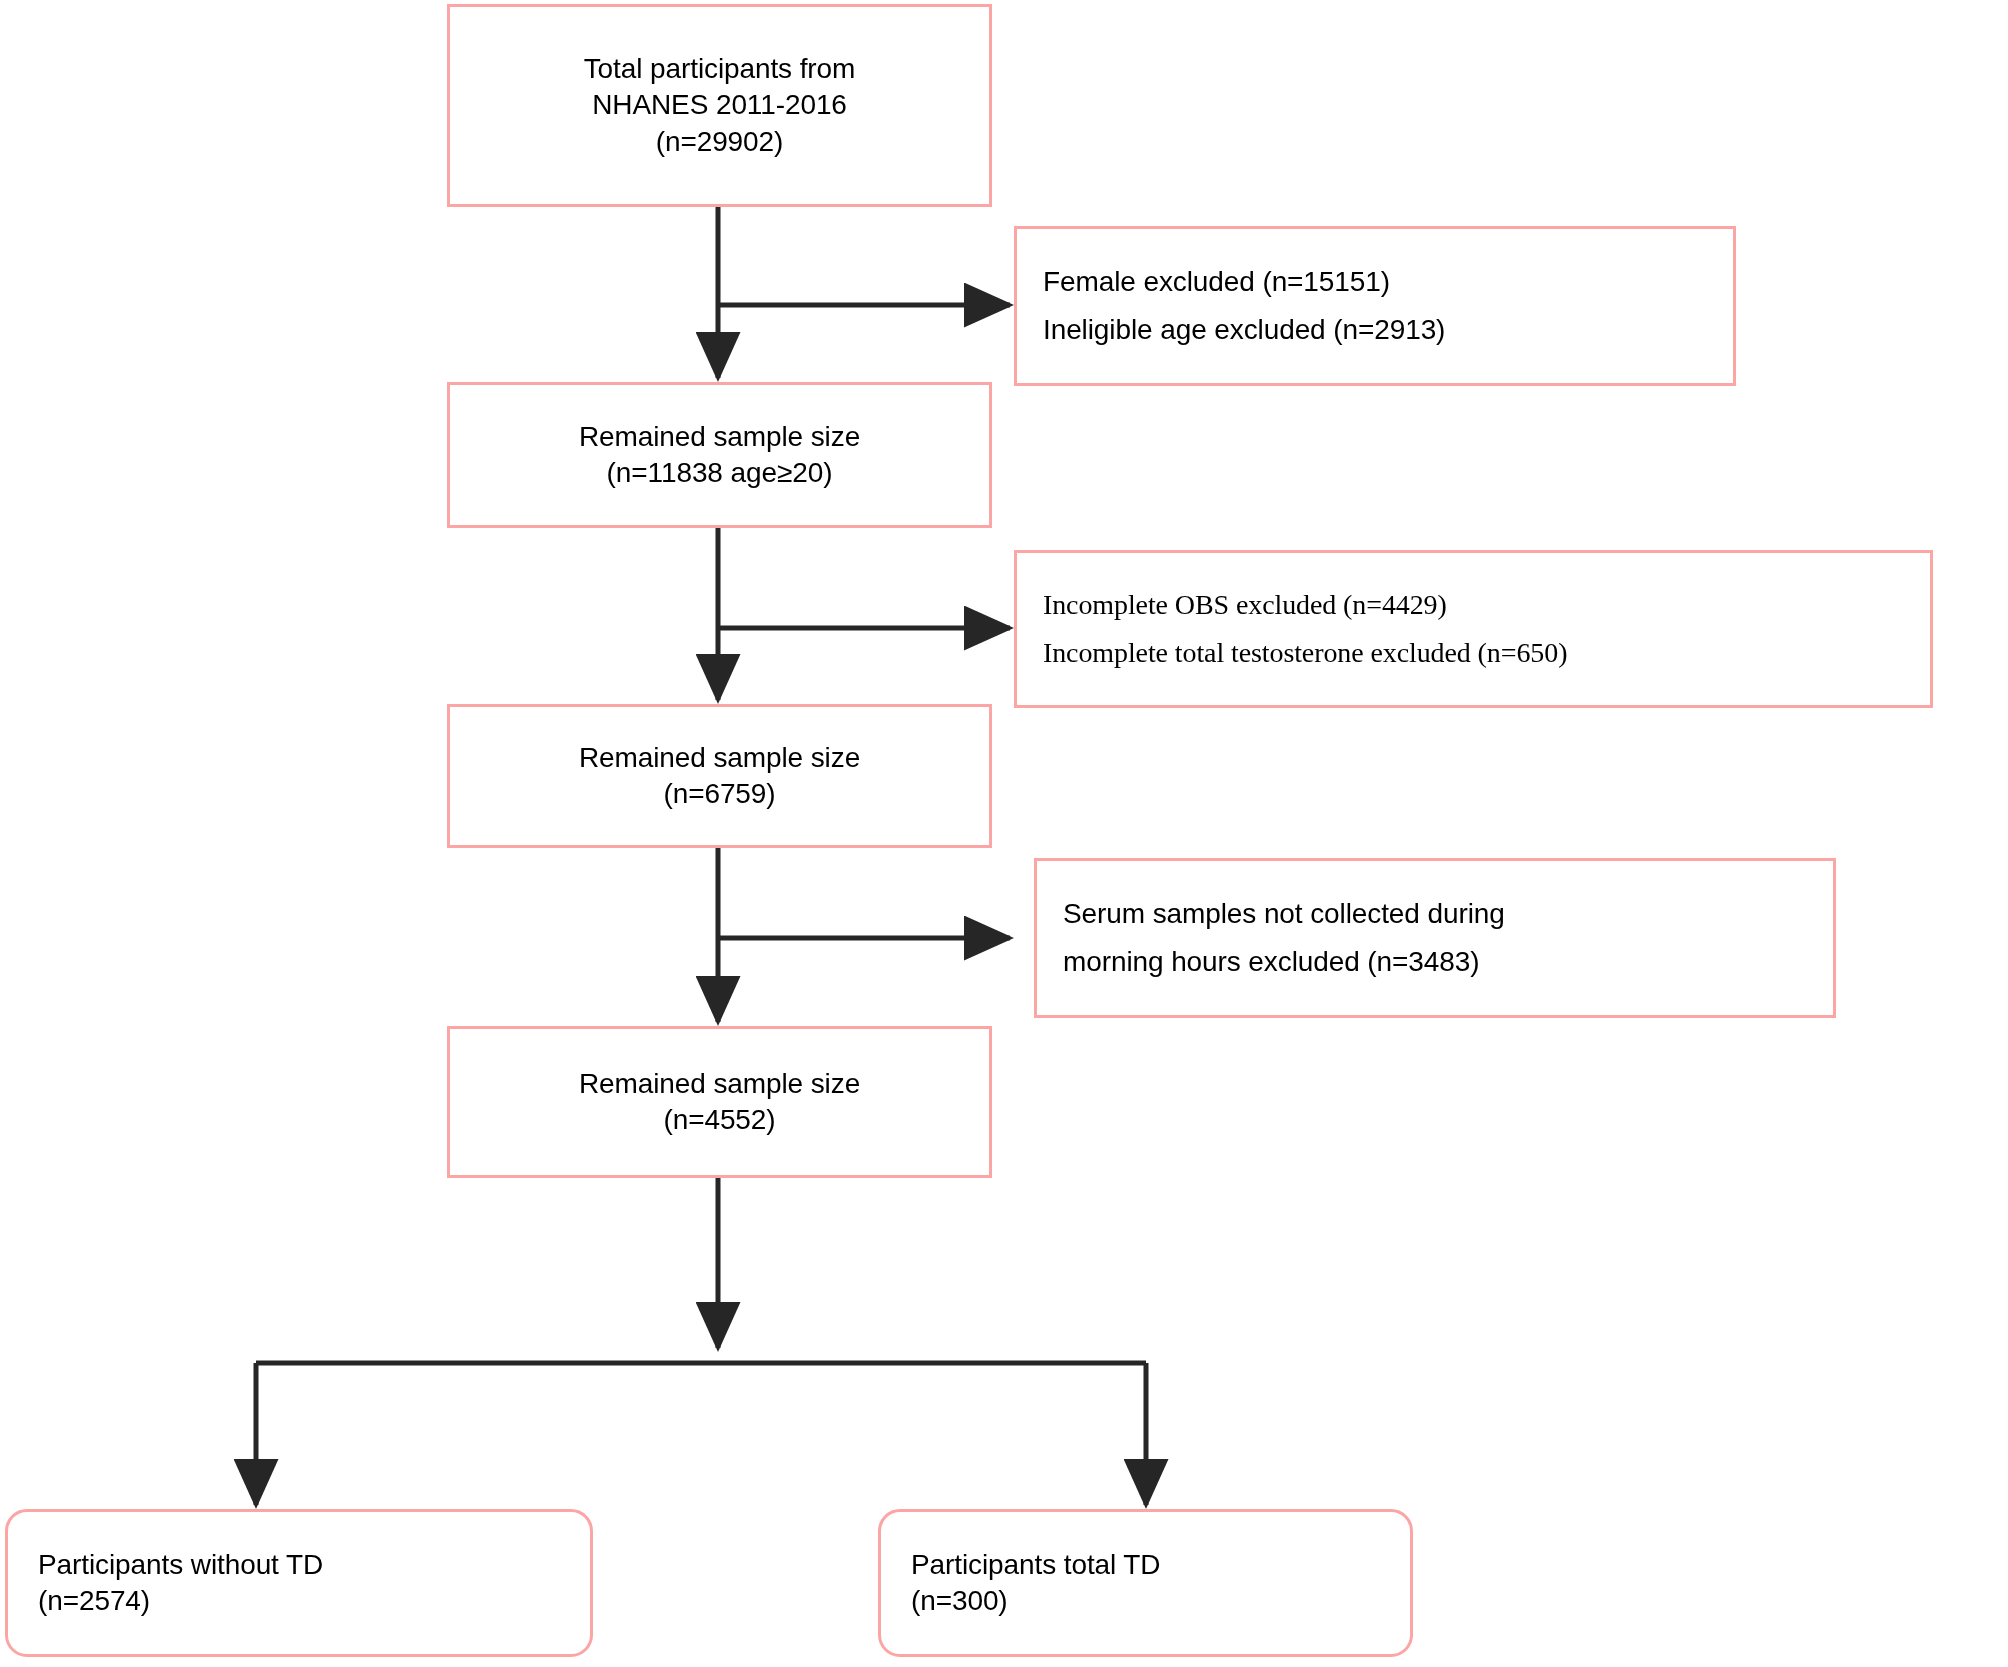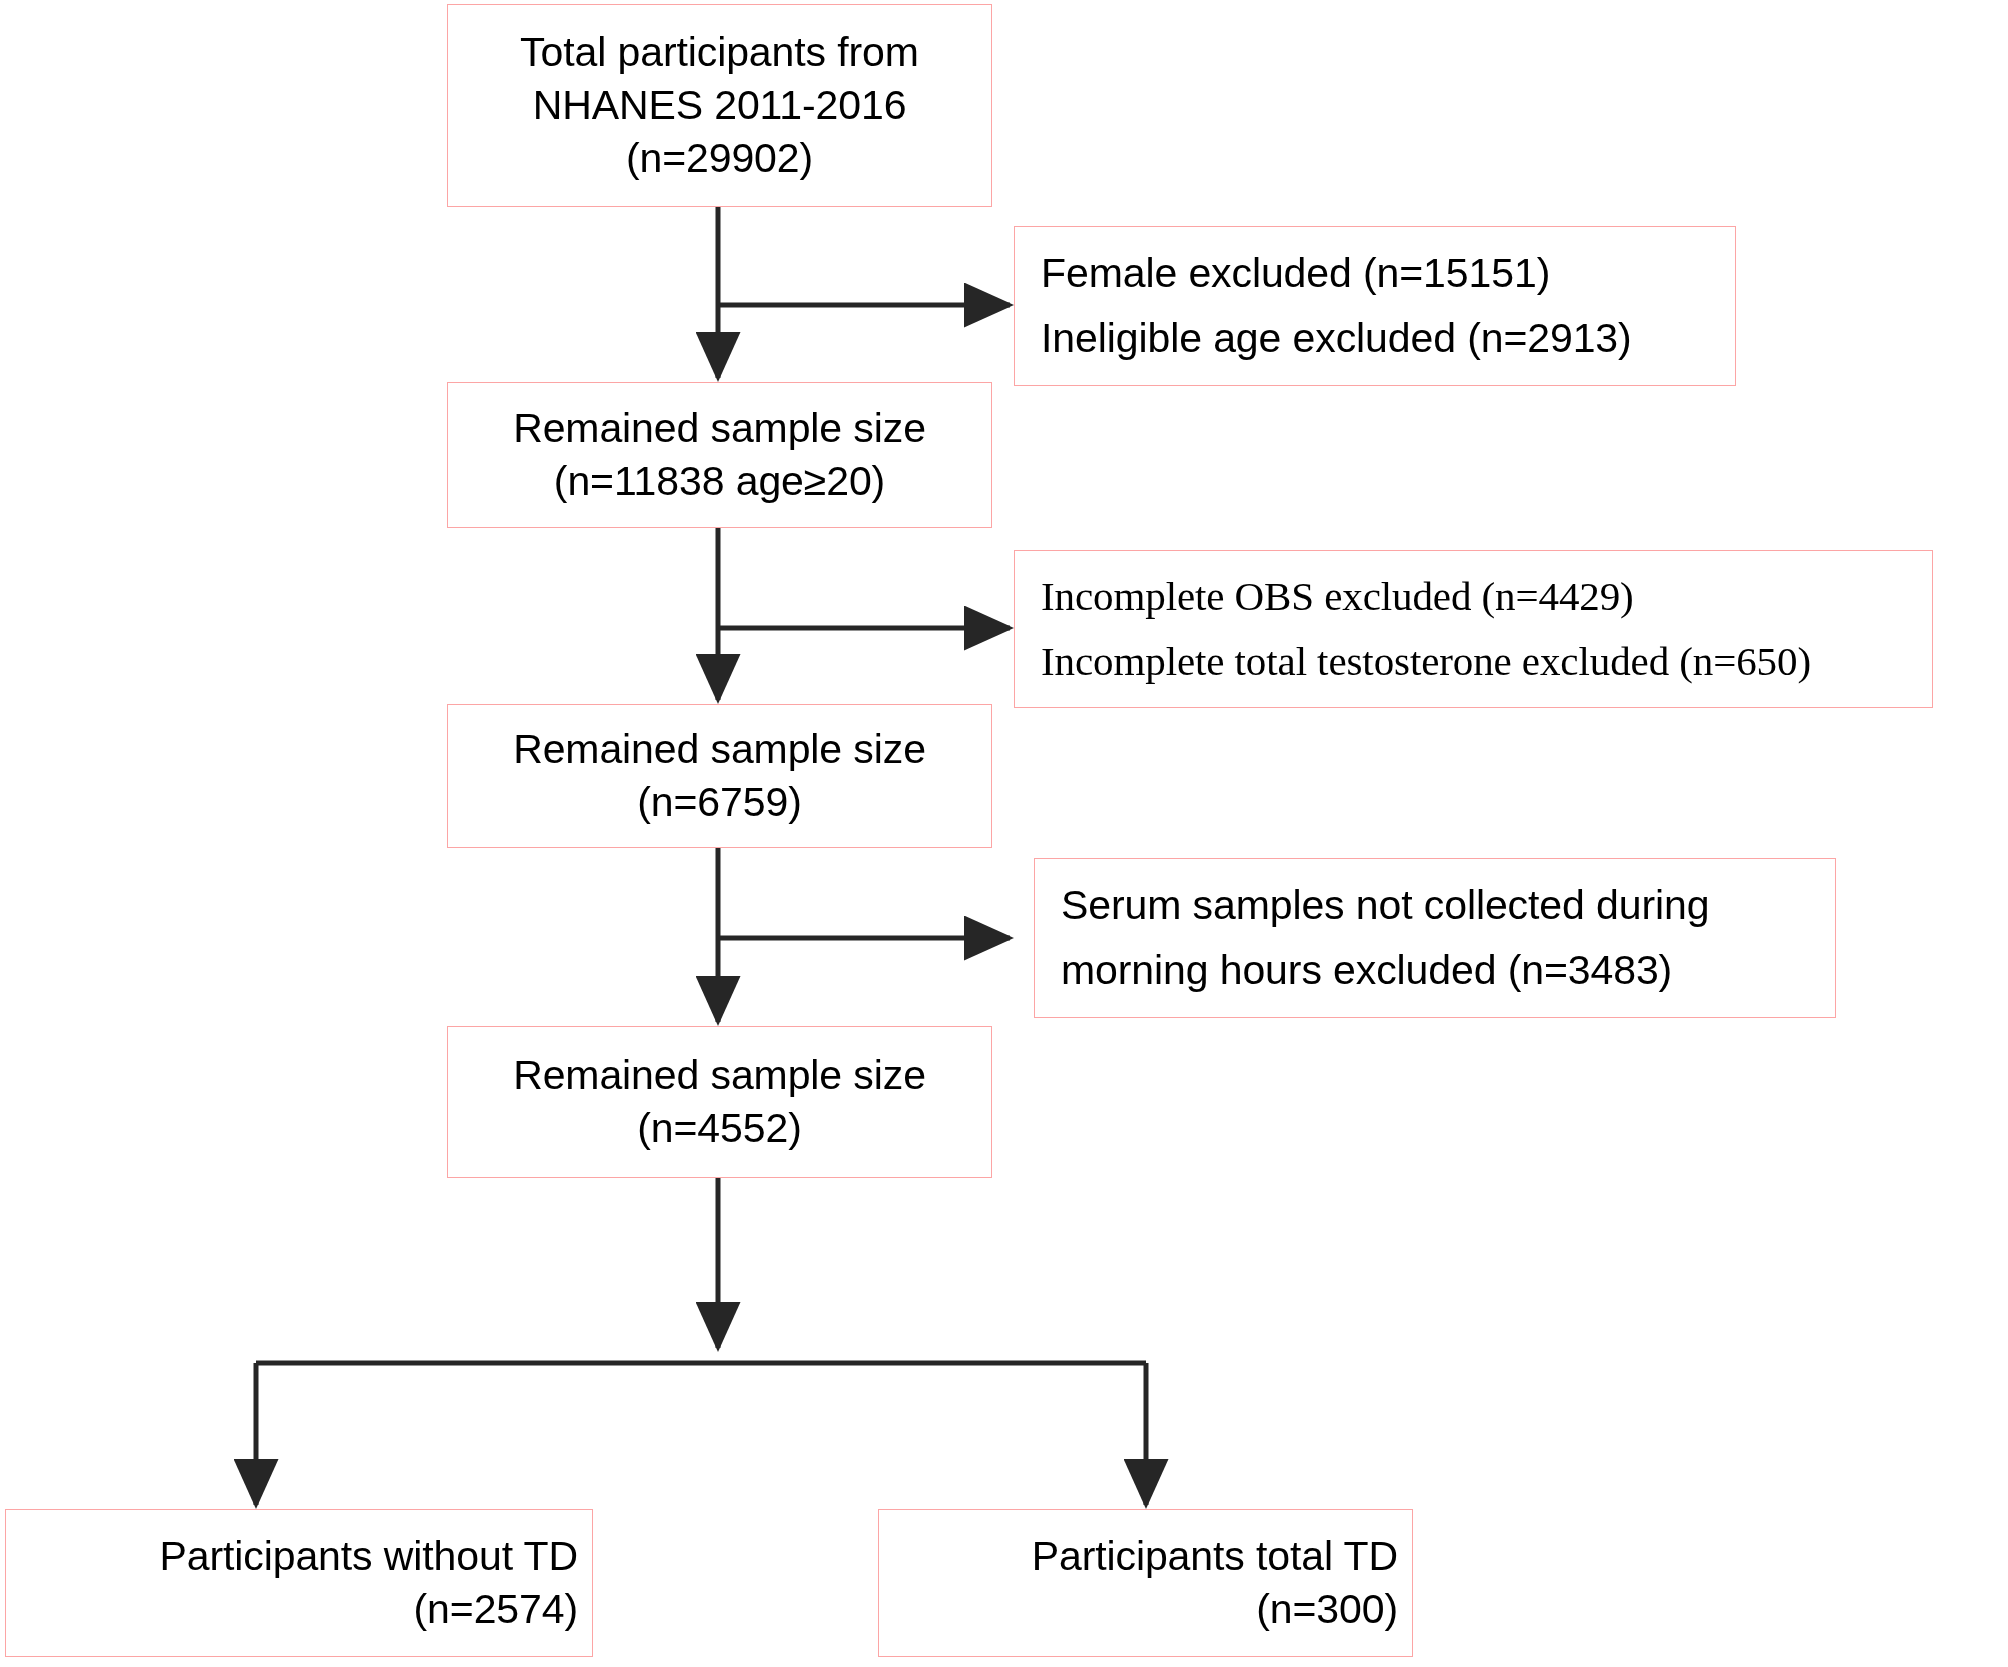--- a/index.html
+++ b/index.html
@@ -21,27 +21,27 @@
   #flow-svg {
     position: absolute;
     left: 0;
     top: 0;
     width: 2008px;
     height: 1667px;
   }
   .node {
     position: absolute;
     box-sizing: border-box;
-    border: 1px solid #fca5a5;
+    border: 3px solid #fca5a5;
     background: #ffffff;
     display: flex;
     flex-direction: column;
     justify-content: center;
     color: #000000;
-    font-size: 41px;
+    font-size: 28px;
     line-height: 1.30;
     letter-spacing: -0.1px;
   }
   .node .line {
     display: block;
     white-space: nowrap;
   }
   
   .node.main {
     align-items: center;
@@ -50,23 +50,24 @@
   }
   
   .node.excl {
     align-items: flex-start;
     text-align: left;
     padding: 10px 0 10px 26px;
     gap: 12px;
   }
   
   .node.terminal {
-    align-items: flex-end;
+    align-items: flex-start;
     text-align: center;
-    padding: 6px 14px;
+    padding: 6px 30px;
+    border-radius: 22px;
   }
 </style>
 </head>
 <body>
 
 <div id="flow-root">
 
   <svg id="flow-svg" viewBox="0 0 2008 1667" xmlns="http://www.w3.org/2000/svg">
     <defs>
       <marker id="arrowhead" markerWidth="10" markerHeight="9" refX="9.2" refY="4.5" orient="auto" markerUnits="strokeWidth">

